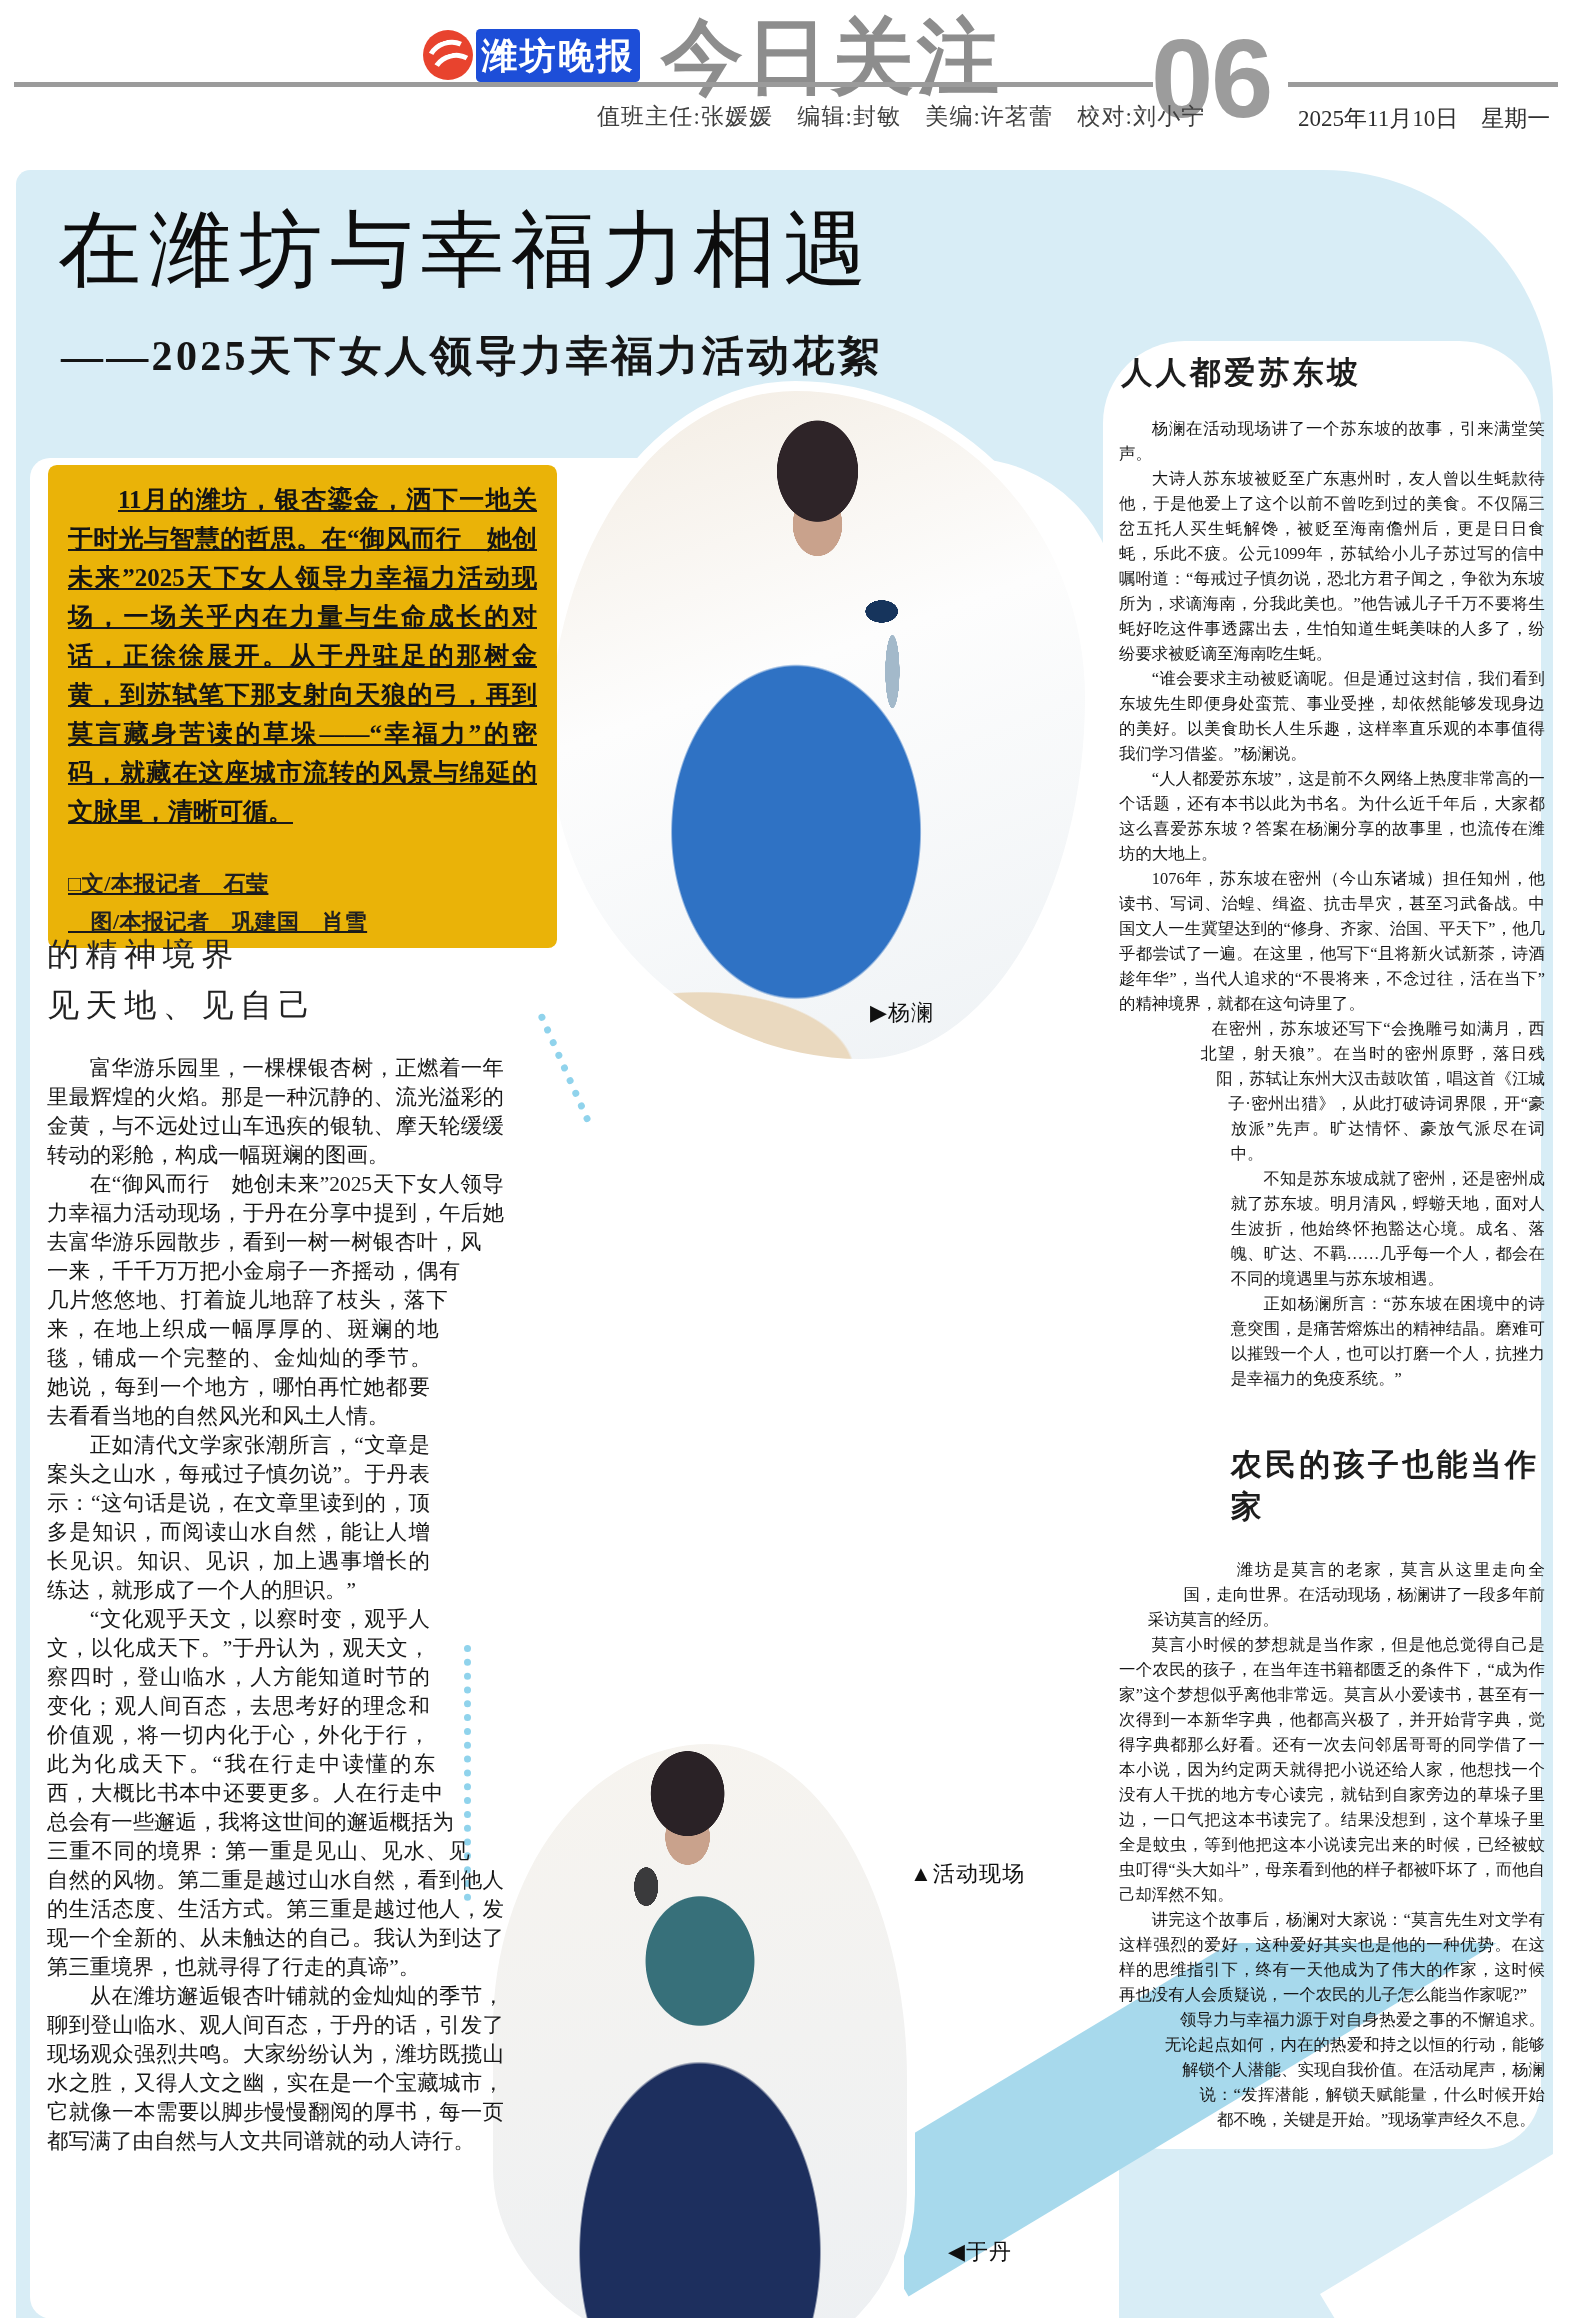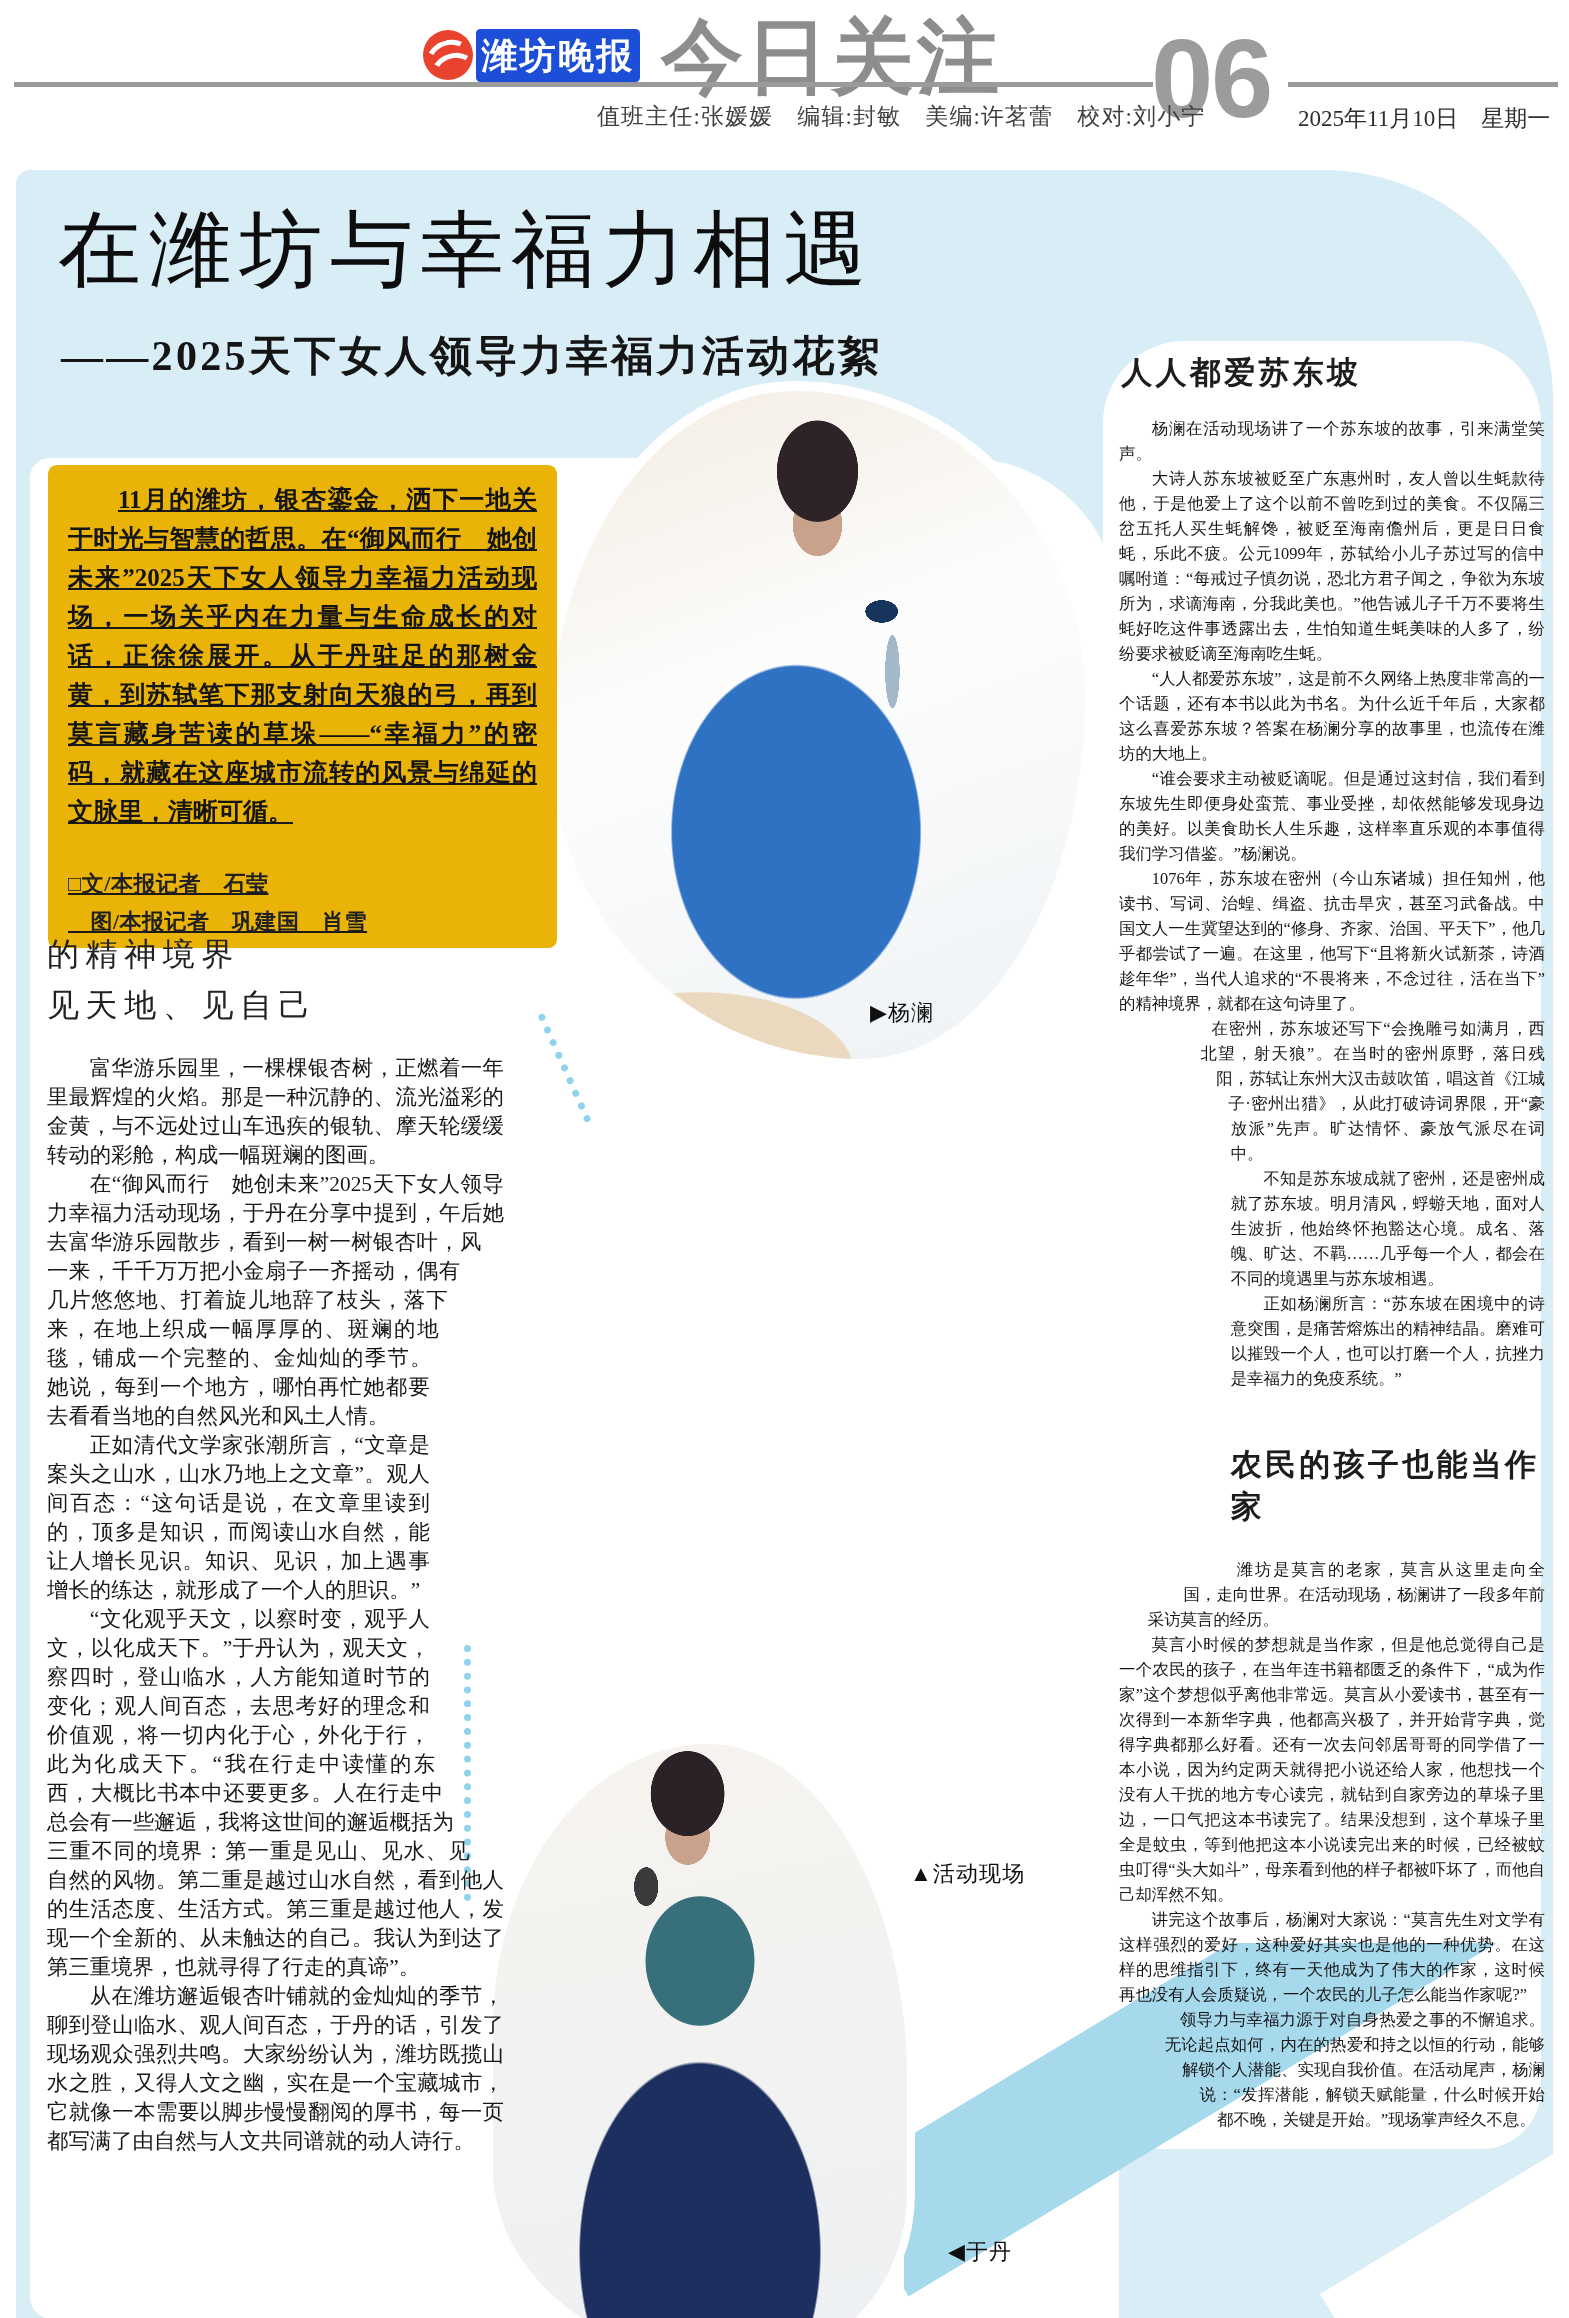--- a/index.html
+++ b/index.html
@@ -173,31 +173,31 @@
   <div class="abs dots-d"></div>
 
   <section class="abs col-left">
     <div class="col-heading">
       <div>的精神境界</div>
       <div>见天地、见自己</div>
     </div>
     <p>富华游乐园里，一棵棵银杏树，正燃着一年里最辉煌的火焰。那是一种沉静的、流光溢彩的金黄，与不远处过山车迅疾的银轨、摩天轮缓缓转动的彩舱，构成一幅斑斓的图画。</p>
     <div class="float-r-ellipse"></div>
     <p>在“御风而行　她创未来”2025天下女人领导力幸福力活动现场，于丹在分享中提到，午后她去富华游乐园散步，看到一树一树银杏叶，风一来，千千万万把小金扇子一齐摇动，偶有几片悠悠地、打着旋儿地辞了枝头，落下来，在地上织成一幅厚厚的、斑斓的地毯，铺成一个完整的、金灿灿的季节。她说，每到一个地方，哪怕再忙她都要去看看当地的自然风光和风土人情。</p>
-    <p>正如清代文学家张潮所言，“文章是案头之山水，山水乃地上之文章”。观人间百态：“这句话是说，在文章里读到的，顶多是知识，而阅读山水自然，能让人增长见识。知识、见识，加上遇事增长的练达，就形成了一个人的胆识。”</p>
+    <p>正如清代文学家张潮所言，“文章是案头之山水，每戒过子慎勿说”。于丹表示：“这句话是说，在文章里读到的，顶多是知识，而阅读山水自然，能让人增长见识。知识、见识，加上遇事增长的练达，就形成了一个人的胆识。”</p>
     <p>“文化观乎天文，以察时变，观乎人文，以化成天下。”于丹认为，观天文，察四时，登山临水，人方能知道时节的变化；观人间百态，去思考好的理念和价值观，将一切内化于心，外化于行，此为化成天下。“我在行走中读懂的东西，大概比书本中还要更多。人在行走中总会有一些邂逅，我将这世间的邂逅概括为三重不同的境界：第一重是见山、见水、见自然的风物。第二重是越过山水自然，看到他人的生活态度、生活方式。第三重是越过他人，发现一个全新的、从未触达的自己。我认为到达了第三重境界，也就寻得了行走的真谛”。</p>
     <p>从在潍坊邂逅银杏叶铺就的金灿灿的季节，聊到登山临水、观人间百态，于丹的话，引发了现场观众强烈共鸣。大家纷纷认为，潍坊既揽山水之胜，又得人文之幽，实在是一个宝藏城市，它就像一本需要以脚步慢慢翻阅的厚书，每一页都写满了由自然与人文共同谱就的动人诗行。</p>
   </section>
 
   <section class="abs col-right">
     <h2 class="rh1">人人都爱苏东坡</h2>
     <p>杨澜在活动现场讲了一个苏东坡的故事，引来满堂笑声。</p>
     <p>大诗人苏东坡被贬至广东惠州时，友人曾以生蚝款待他，于是他爱上了这个以前不曾吃到过的美食。不仅隔三岔五托人买生蚝解馋，被贬至海南儋州后，更是日日食蚝，乐此不疲。公元1099年，苏轼给小儿子苏过写的信中嘱咐道：“每戒过子慎勿说，恐北方君子闻之，争欲为东坡所为，求谪海南，分我此美也。”他告诫儿子千万不要将生蚝好吃这件事透露出去，生怕知道生蚝美味的人多了，纷纷要求被贬谪至海南吃生蚝。</p>
+    <p>“谁会要求主动被贬谪呢。但是通过这封信，我们看到东坡先生即便身处蛮荒、事业受挫，却依然能够发现身边的美好。以美食助长人生乐趣，这样率直乐观的本事值得我们学习借鉴。”杨澜说。</p>
     <p>“人人都爱苏东坡”，这是前不久网络上热度非常高的一个话题，还有本书以此为书名。为什么近千年后，大家都这么喜爱苏东坡？答案在杨澜分享的故事里，也流传在潍坊的大地上。</p>
-    <p>“谁会要求主动被贬谪呢。但是通过这封信，我们看到东坡先生即便身处蛮荒、事业受挫，却依然能够发现身边的美好。以美食助长人生乐趣，这样率直乐观的本事值得我们学习借鉴。”杨澜说。</p>
     <p>1076年，苏东坡在密州（今山东诸城）担任知州，他读书、写词、治蝗、缉盗、抗击旱灾，甚至习武备战。中国文人一生冀望达到的“修身、齐家、治国、平天下”，他几乎都尝试了一遍。在这里，他写下“且将新火试新茶，诗酒趁年华”，当代人追求的“不畏将来，不念过往，活在当下”的精神境界，就都在这句诗里了。</p>
     <div class="float-l-ellipse"></div>
     <p>在密州，苏东坡还写下“会挽雕弓如满月，西北望，射天狼”。在当时的密州原野，落日残阳，苏轼让东州大汉击鼓吹笛，唱这首《江城子·密州出猎》，从此打破诗词界限，开“豪放派”先声。旷达情怀、豪放气派尽在词中。</p>
     <p>不知是苏东坡成就了密州，还是密州成就了苏东坡。明月清风，蜉蝣天地，面对人生波折，他始终怀抱豁达心境。成名、落魄、旷达、不羁……几乎每一个人，都会在不同的境遇里与苏东坡相遇。</p>
     <p>正如杨澜所言：“苏东坡在困境中的诗意突围，是痛苦熔炼出的精神结晶。磨难可以摧毁一个人，也可以打磨一个人，抗挫力是幸福力的免疫系统。”</p>
 
     <h2 class="rh2">农民的孩子也能当作家</h2>
     <p>潍坊是莫言的老家，莫言从这里走向全国，走向世界。在活动现场，杨澜讲了一段多年前采访莫言的经历。</p>
     <p>莫言小时候的梦想就是当作家，但是他总觉得自己是一个农民的孩子，在当年连书籍都匮乏的条件下，“成为作家”这个梦想似乎离他非常远。莫言从小爱读书，甚至有一次得到一本新华字典，他都高兴极了，并开始背字典，觉得字典都那么好看。还有一次去问邻居哥哥的同学借了一本小说，因为约定两天就得把小说还给人家，他想找一个没有人干扰的地方专心读完，就钻到自家旁边的草垛子里边，一口气把这本书读完了。结果没想到，这个草垛子里全是蚊虫，等到他把这本小说读完出来的时候，已经被蚊虫叮得“头大如斗”，母亲看到他的样子都被吓坏了，而他自己却浑然不知。</p>
     <p>讲完这个故事后，杨澜对大家说：“莫言先生对文学有这样强烈的爱好，这种爱好其实也是他的一种优势。在这样的思维指引下，终有一天他成为了伟大的作家，这时候再也没有人会质疑说，一个农民的儿子怎么能当作家呢?”</p>

